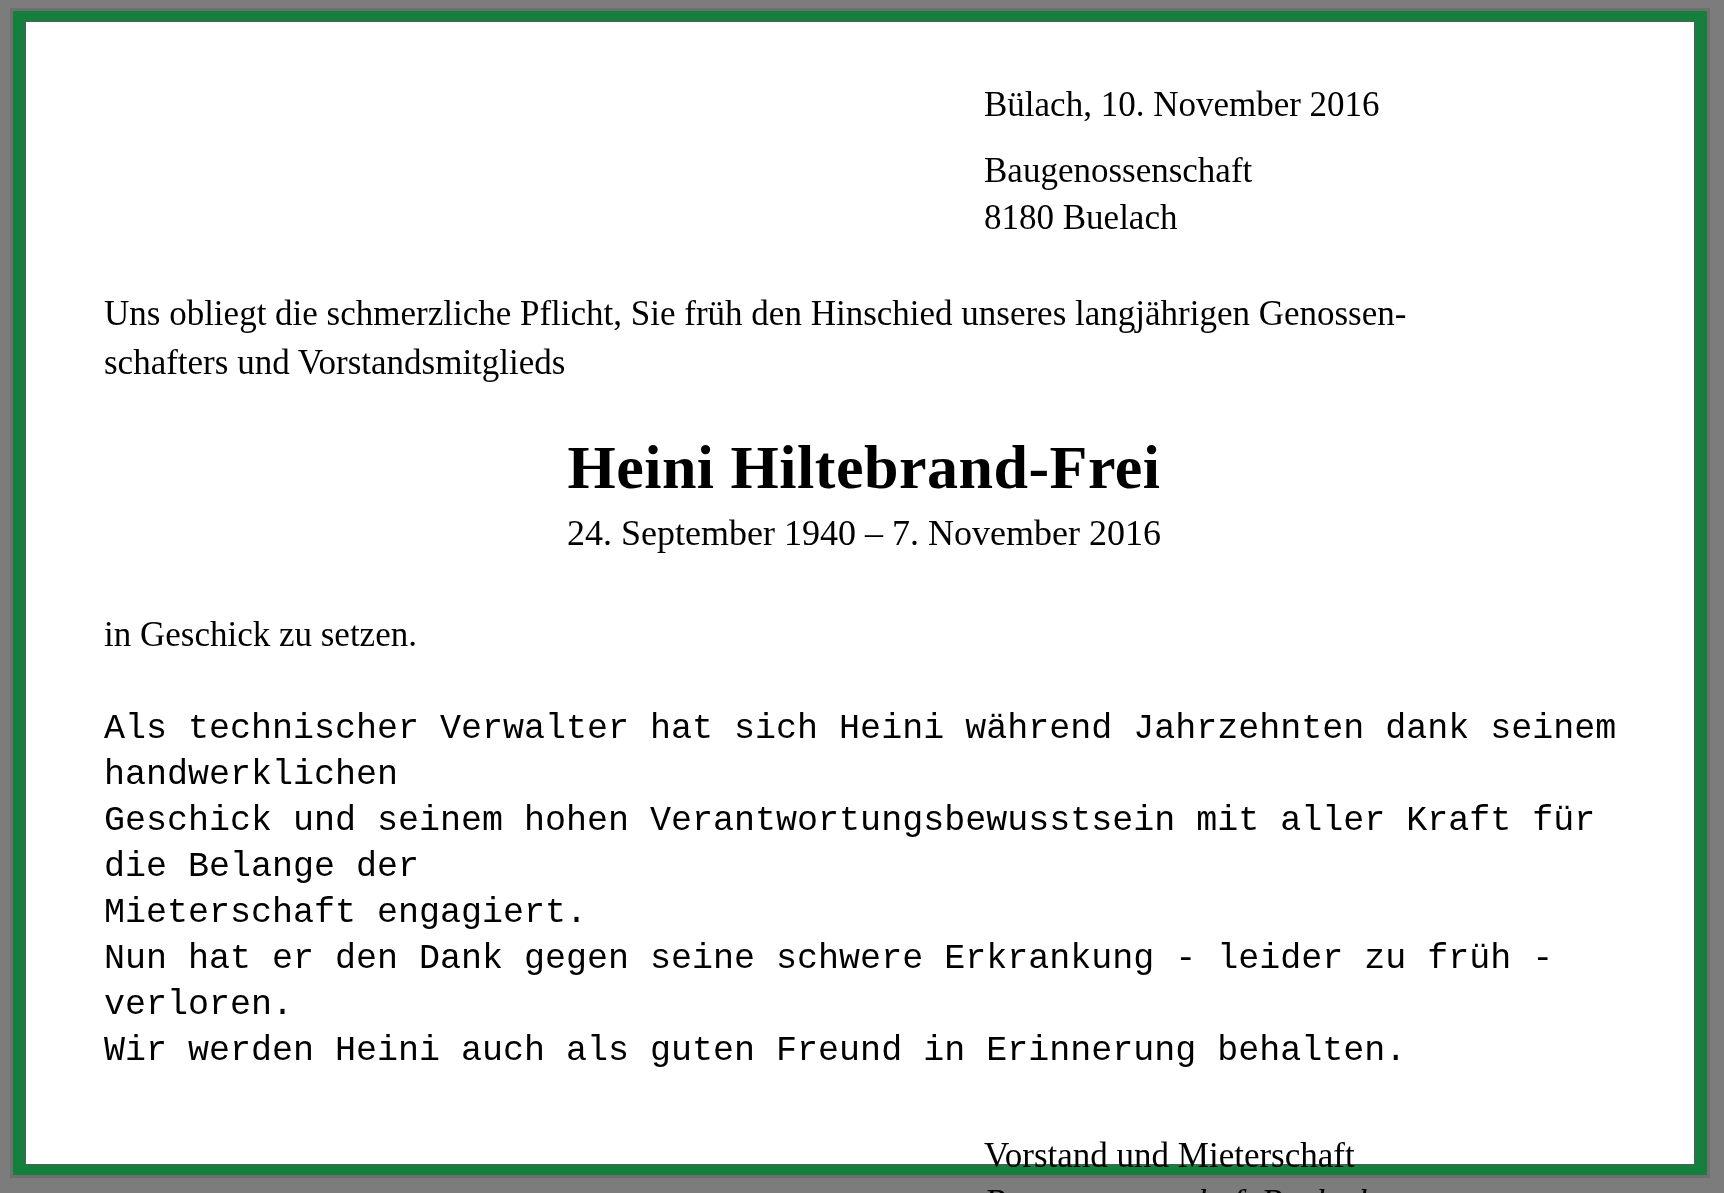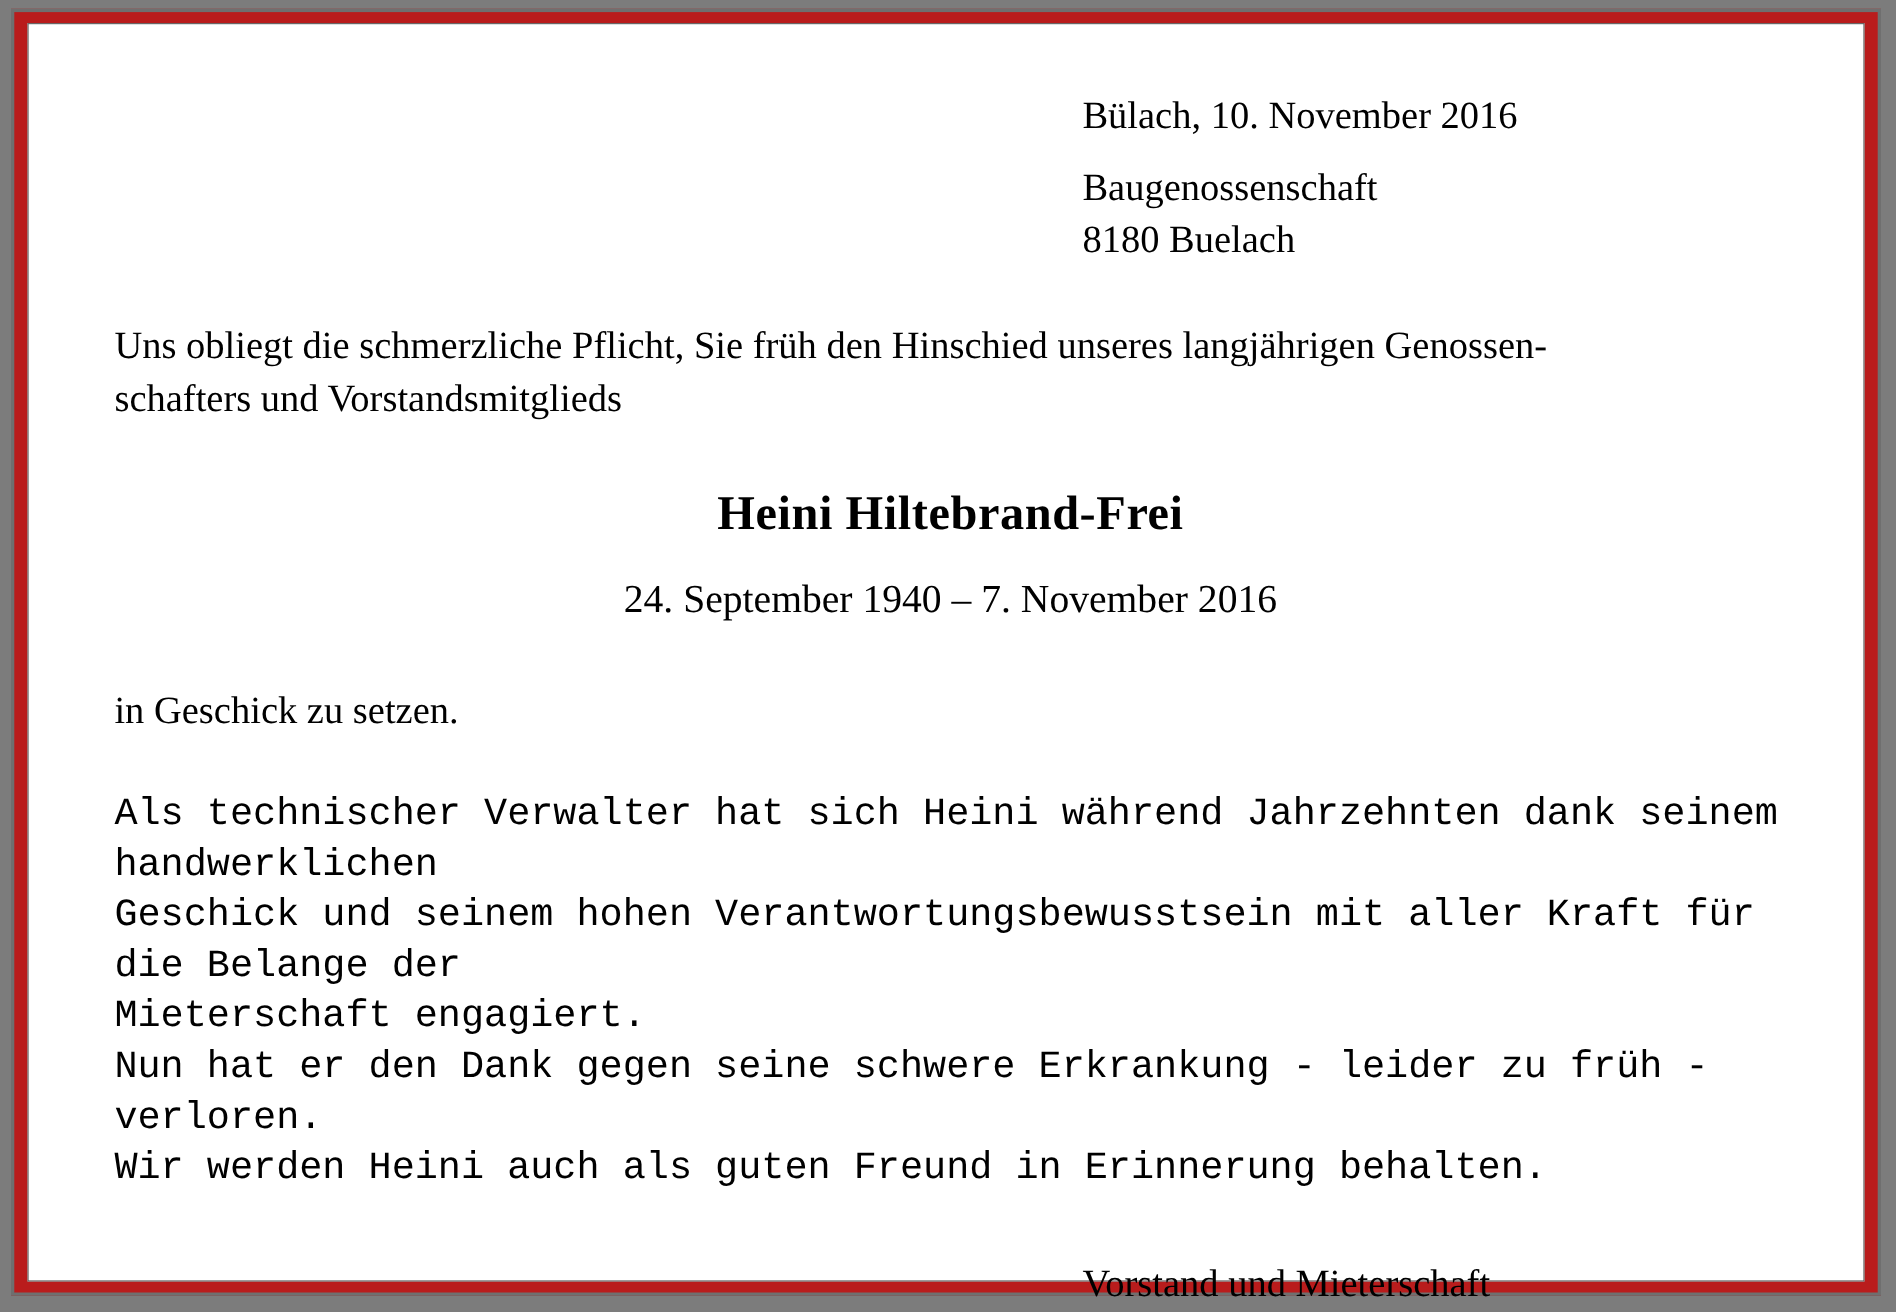--- a/index.html
+++ b/index.html
@@ -13,21 +13,21 @@
     font-family: "Liberation Serif", serif;
     color: #000000;
     overflow: hidden;
   }
   .page-frame {
     position: absolute;
     left: 10px;
     top: 8px;
     width: 1700px;
     height: 1170px;
-    background: #b91c1c;
+    background: #15803d;
     border: 3px solid #6f6f6f;
     box-sizing: border-box;
   }
   .page-inner {
     position: absolute;
     left: 12px;
     top: 10px;
     right: 12px;
     bottom: 10px;
     background: #ffffff;
@@ -60,29 +60,29 @@
   .intro {
     margin-top: 48px;
     font-size: 35px;
     line-height: 47px;
   }
   .name-block {
     margin-top: 44px;
     text-align: center;
   }
   .deceased-name {
-    font-size: 44px;
+    font-size: 62px;
     font-weight: bold;
     line-height: 72px;
     letter-spacing: 0.5px;
   }
   .dates {
     font-size: 36px;
     line-height: 52px;
-    margin-top: 15px;
+    margin-top: 4px;
   }
   .knowledge {
     margin-top: 52px;
     font-size: 35px;
     line-height: 47px;
   }
   .body-text {
     margin-top: 48px;
     font-size: 35px;
     line-height: 46px;

